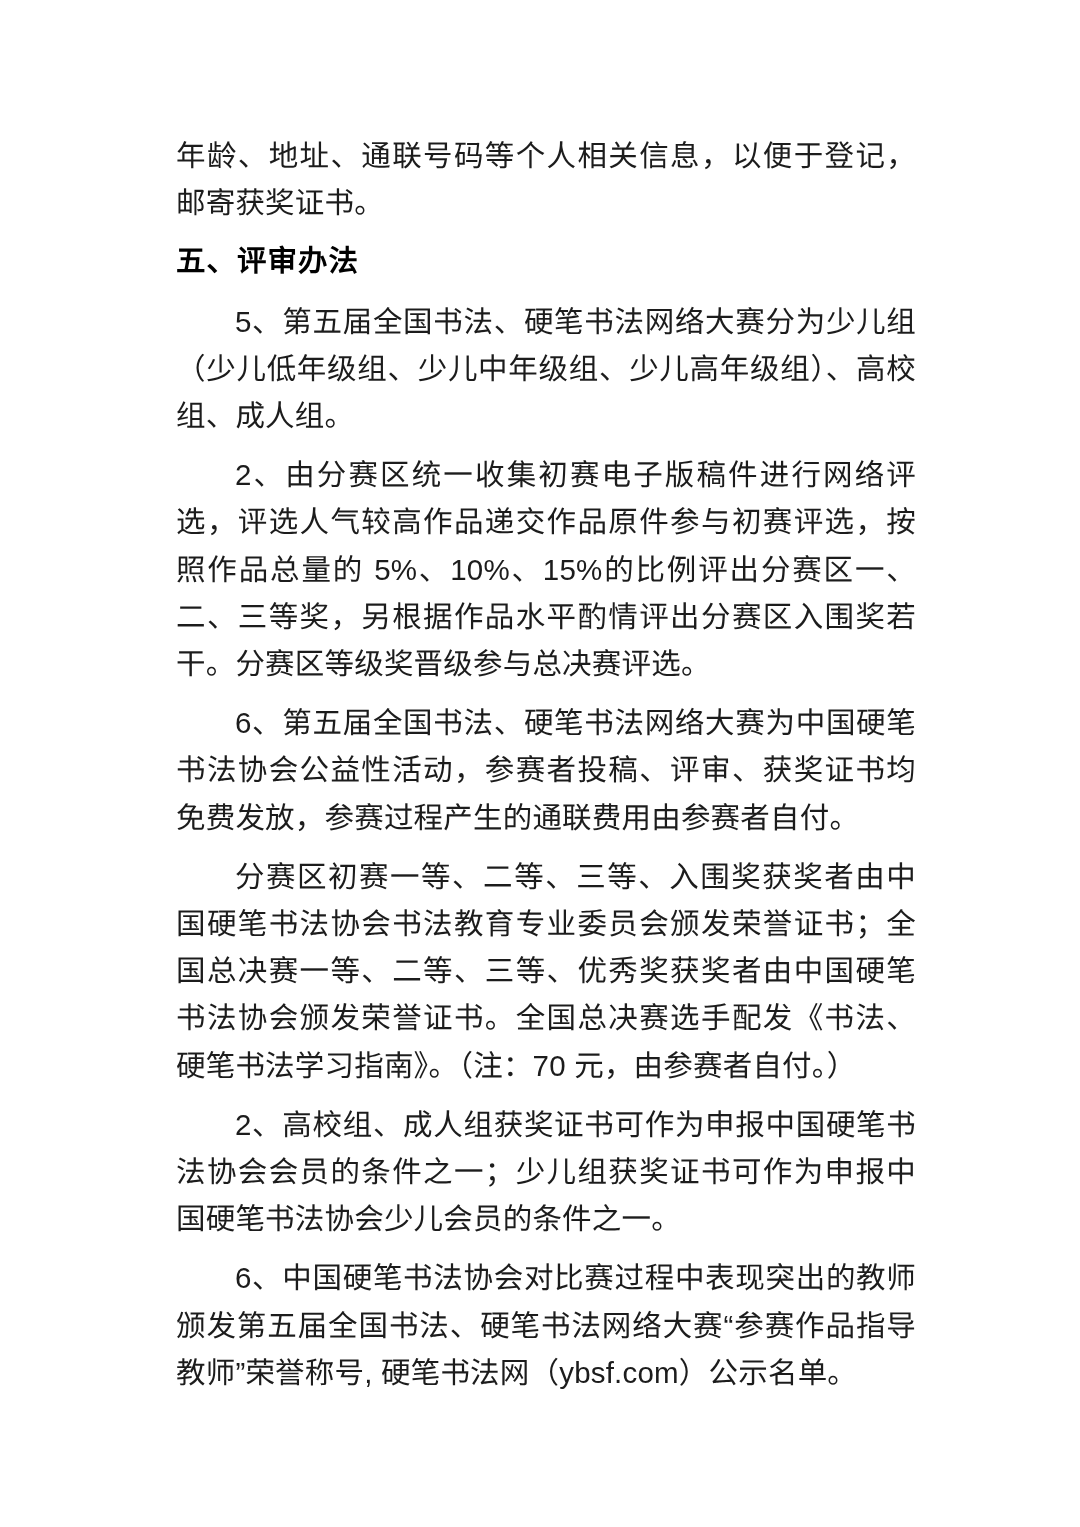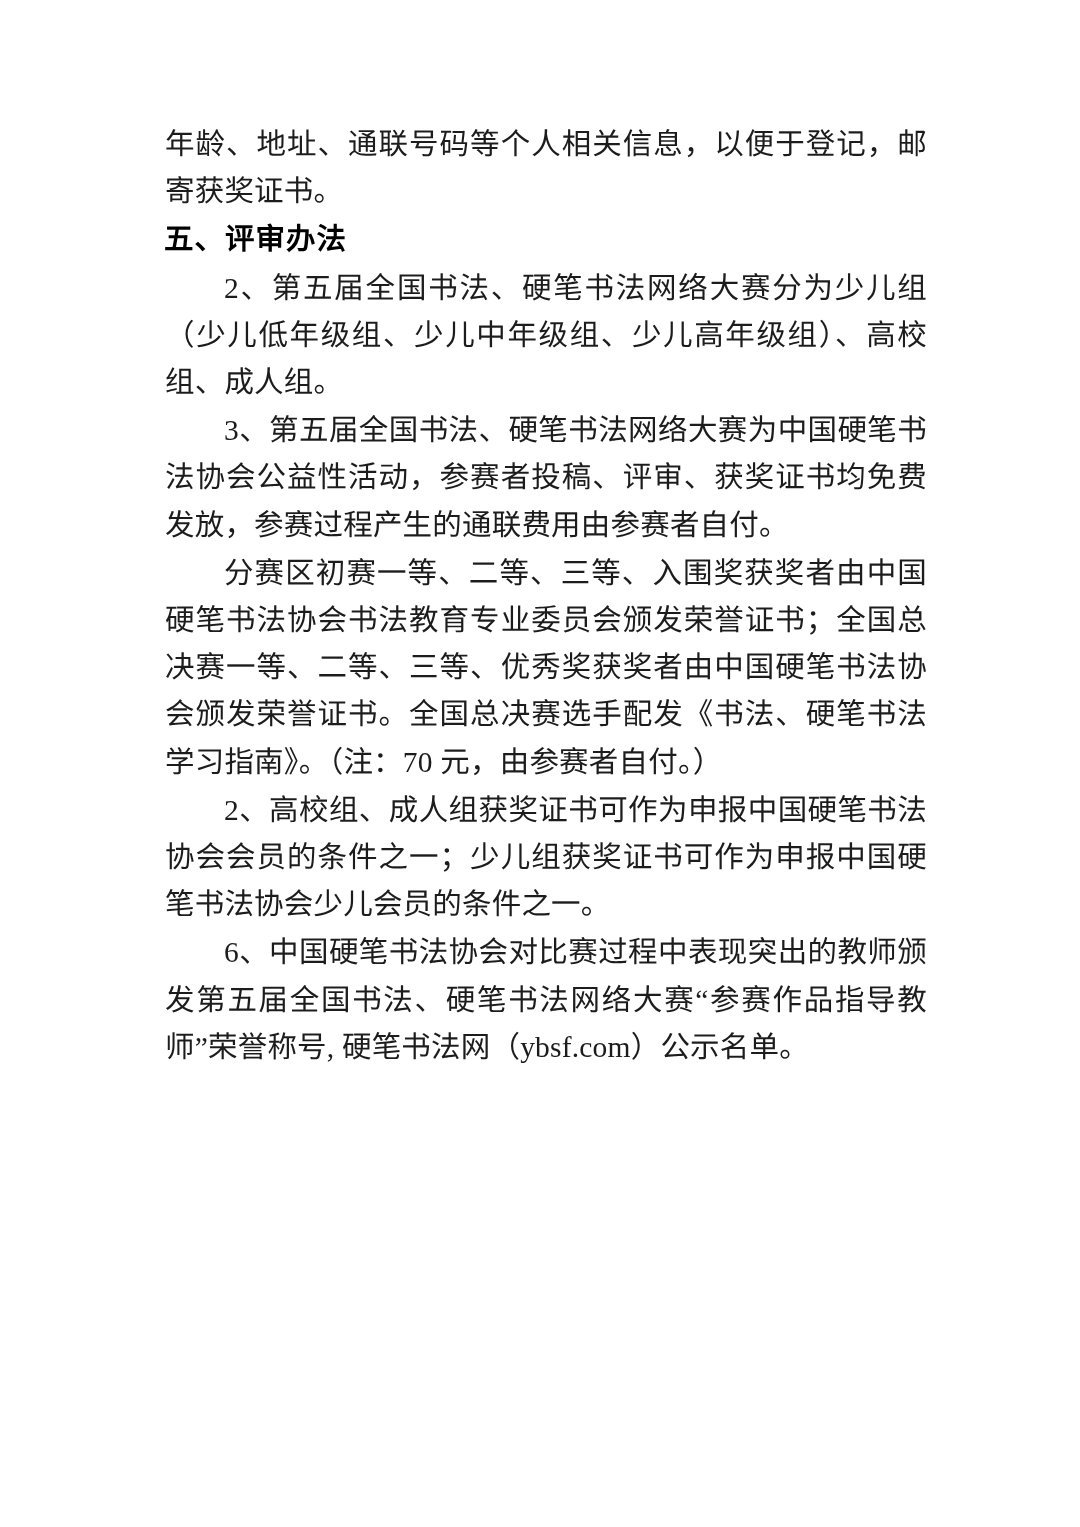--- a/index.html
+++ b/index.html
@@ -27,64 +27,65 @@
 
   .doc-body {
     position: absolute;
     left: 164px;
     top: 120px;
     width: 764px;
   }
 
   
   .para {
-    font-family: Liberation Serif, serif;
+    font-family: Liberation Sans, sans-serif;
     font-size: 29.5px;
     line-height: 47.2px;
     letter-spacing: 0.2px;
     text-align: justify;
     text-justify: inter-character;
-    margin: 1px;
+    margin: 12px;
     color: #1c1c1c;
     text-indent: 59px;
     word-break: break-all;
   }
 
   .para.no-indent {
     text-indent: 0;
   }
 
   
   .heading {
     font-family: "DejaVu Sans", "Liberation Sans", sans-serif;
     font-size: 29.5px;
     line-height: 47.2px;
     font-weight: bold;
     letter-spacing: 1px;
-    margin: 0;
+    margin: 12px;
     color: #000000;
     text-indent: 0;
     text-align: left;
   }
 </style>
 </head>
 <body>
 
 <div class="page">
   <div class="doc-body">
 
     <p class="para no-indent">年龄、地址、通联号码等个人相关信息，以便于登记，邮寄获奖证书。</p>
 
     <h2 class="heading">五、评审办法</h2>
 
-    <p class="para">2、第五届全国书法、硬笔书法网络大赛分为少儿组（少儿低年级组、少儿中年级组、少儿高年级组）、高校组、成人组。</p>
+    <p class="para">5、第五届全国书法、硬笔书法网络大赛分为少儿组（少儿低年级组、少儿中年级组、少儿高年级组）、高校组、成人组。</p>
+
+    <p class="para">2、由分赛区统一收集初赛电子版稿件进行网络评选，评选人气较高作品递交作品原件参与初赛评选，按照作品总量的 5%、10%、15%的比例评出分赛区一、二、三等奖，另根据作品水平酌情评出分赛区入围奖若干。分赛区等级奖晋级参与总决赛评选。</p>
 
 
-
-    <p class="para">3、第五届全国书法、硬笔书法网络大赛为中国硬笔书法协会公益性活动，参赛者投稿、评审、获奖证书均免费发放，参赛过程产生的通联费用由参赛者自付。</p>
+    <p class="para">6、第五届全国书法、硬笔书法网络大赛为中国硬笔书法协会公益性活动，参赛者投稿、评审、获奖证书均免费发放，参赛过程产生的通联费用由参赛者自付。</p>
 
     <p class="para">分赛区初赛一等、二等、三等、入围奖获奖者由中国硬笔书法协会书法教育专业委员会颁发荣誉证书；全国总决赛一等、二等、三等、优秀奖获奖者由中国硬笔书法协会颁发荣誉证书。全国总决赛选手配发《书法、硬笔书法学习指南》。（注：70 元，由参赛者自付。）</p>
 
     <p class="para">2、高校组、成人组获奖证书可作为申报中国硬笔书法协会会员的条件之一；少儿组获奖证书可作为申报中国硬笔书法协会少儿会员的条件之一。</p>
 
     <p class="para">6、中国硬笔书法协会对比赛过程中表现突出的教师颁发第五届全国书法、硬笔书法网络大赛“参赛作品指导教师”荣誉称号, 硬笔书法网（ybsf.com）公示名单。</p>
 
   </div>
 </div>
 

